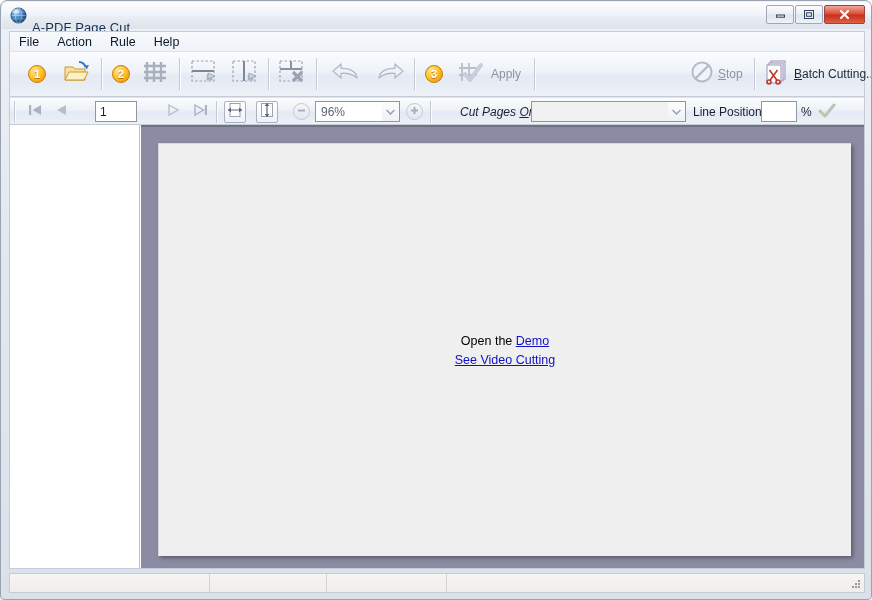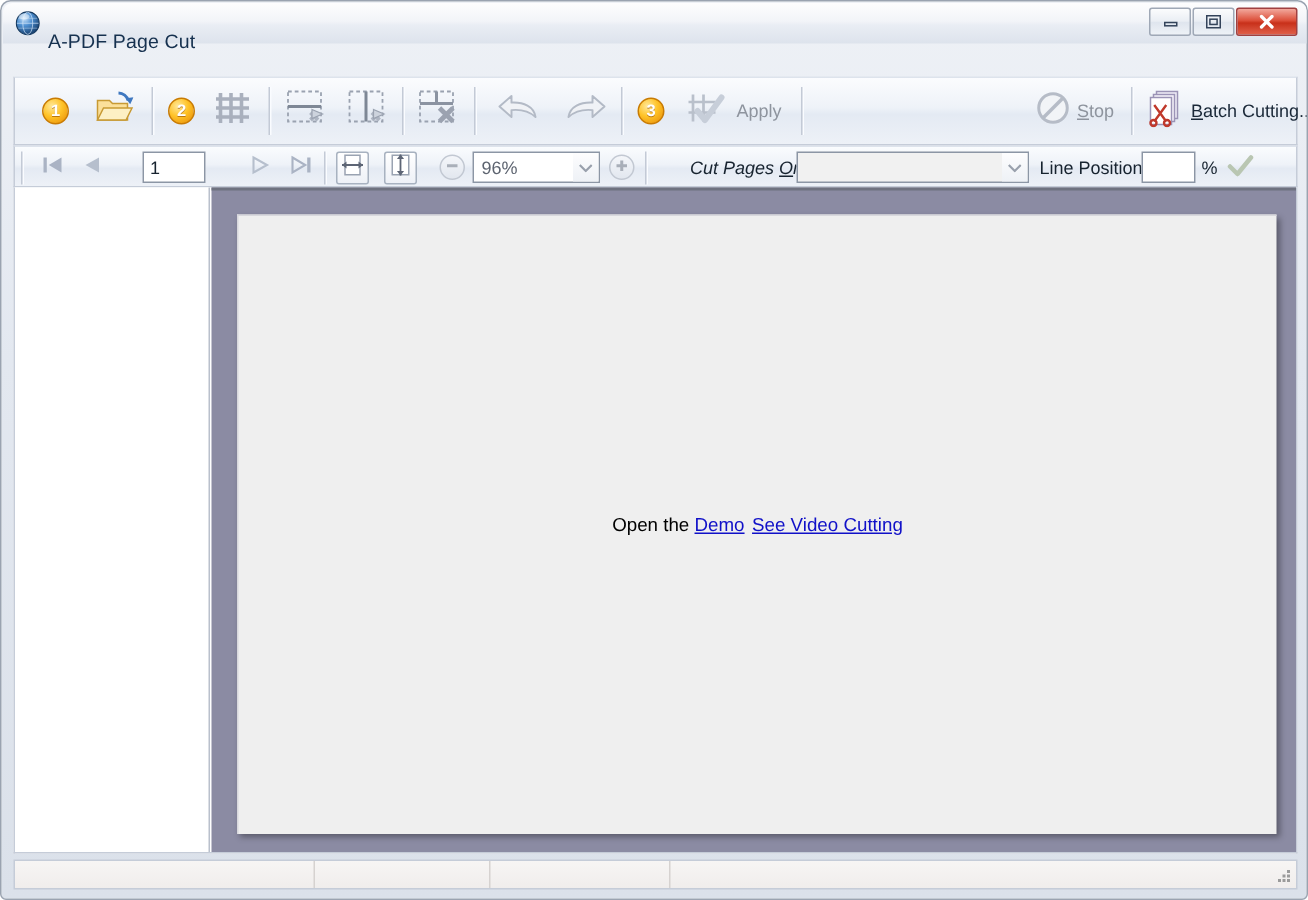--- a/index.html
+++ b/index.html
@@ -230,21 +230,21 @@
     width: 693px; height: 413px;
     background: #efefef;
     box-shadow: 2px 2px 4px rgba(0,0,0,.35);
     border-top: 1px solid #d8d8dd;
     border-left: 1px solid #d8d8dd;
     box-sizing: border-box;
   }
   #page-content {
     position: absolute;
     left: 0; top: 0; width: 100%; height: 100%;
-    display: flex; flex-direction: row;
+    display: flex; flex-direction: column;
     align-items: center; justify-content: center;
     gap: 5px;
   }
   #demo-line {
     font-size: 12.5px; color: #000000;
     white-space: nowrap;
   }
   .plink {
     color: #1010c8; text-decoration: underline;
     cursor: pointer;
@@ -320,20 +320,26 @@
     </div>
     <div class="wbtn" id="btn-close">
       <div class="wbtn-glyph">
         <svg width="13" height="13" viewBox="0 0 13 13">
           <path d="M3 3 L10 10 M10 3 L3 10" stroke="#ffffff" stroke-width="2.2" stroke-linecap="round"></path>
         </svg>
       </div>
     </div>
   </div>
 
+  <div id="menubar">
+    <div class="menu-item">File</div>
+    <div class="menu-item">Action</div>
+    <div class="menu-item">Rule</div>
+    <div class="menu-item">Help</div>
+  </div>
 
   <div id="toolbar1">
 
     <div class="tbtn enabled" style="left:9px; width:36px; justify-content:center;">
       <div class="badge">1</div>
     </div>
 
     <div class="tbtn enabled" style="left:47px; width:38px; justify-content:center;">
       <span>
         <svg width="26" height="24" viewBox="0 0 26 24">

